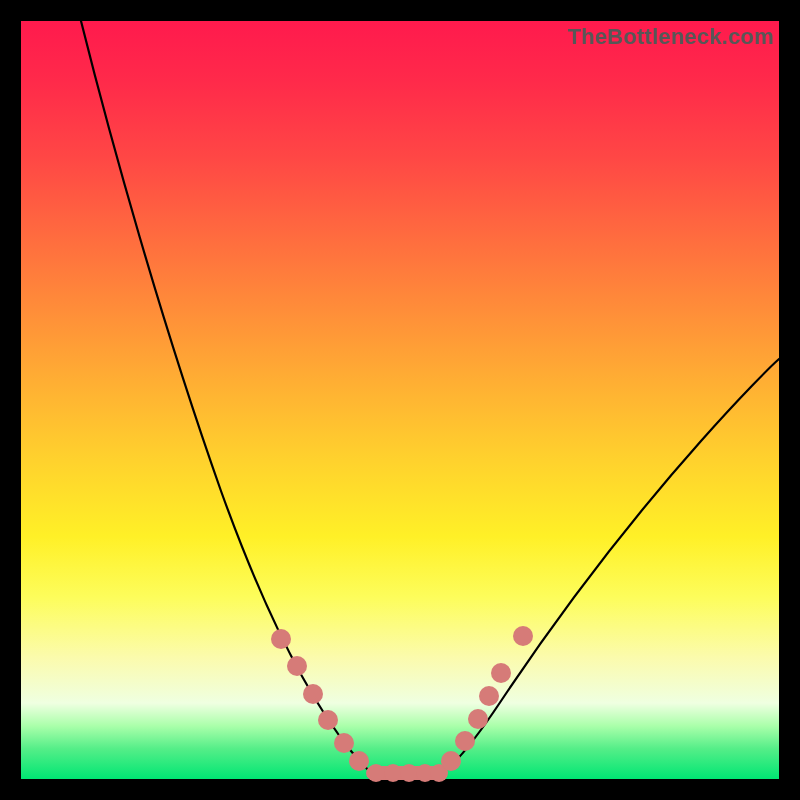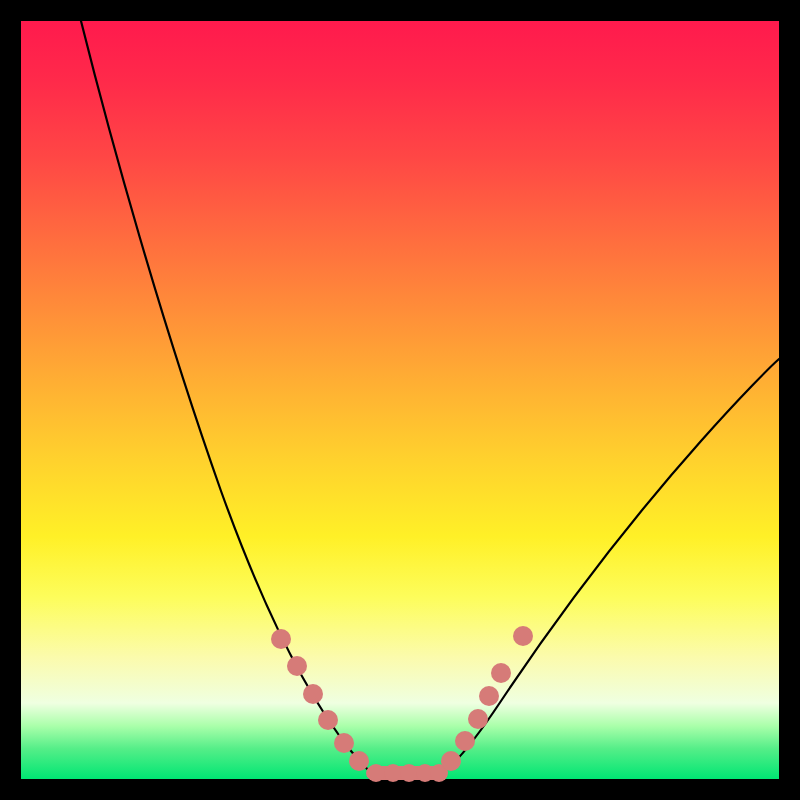--- a/index.html
+++ b/index.html
@@ -102,13 +102,14 @@
     <circle class="dot" cx="418" cy="752" r="9"></circle>
 
     <circle class="dot" cx="430" cy="740" r="10"></circle>
     <circle class="dot" cx="444" cy="720" r="10"></circle>
     <circle class="dot" cx="457" cy="698" r="10"></circle>
     <circle class="dot" cx="468" cy="675" r="10"></circle>
     <circle class="dot" cx="480" cy="652" r="10"></circle>
     <circle class="dot" cx="502" cy="615" r="10"></circle>
   </svg>
 
+  <div class="watermark">TheBottleneck.com</div>
 </div>
 
 </body></html>

